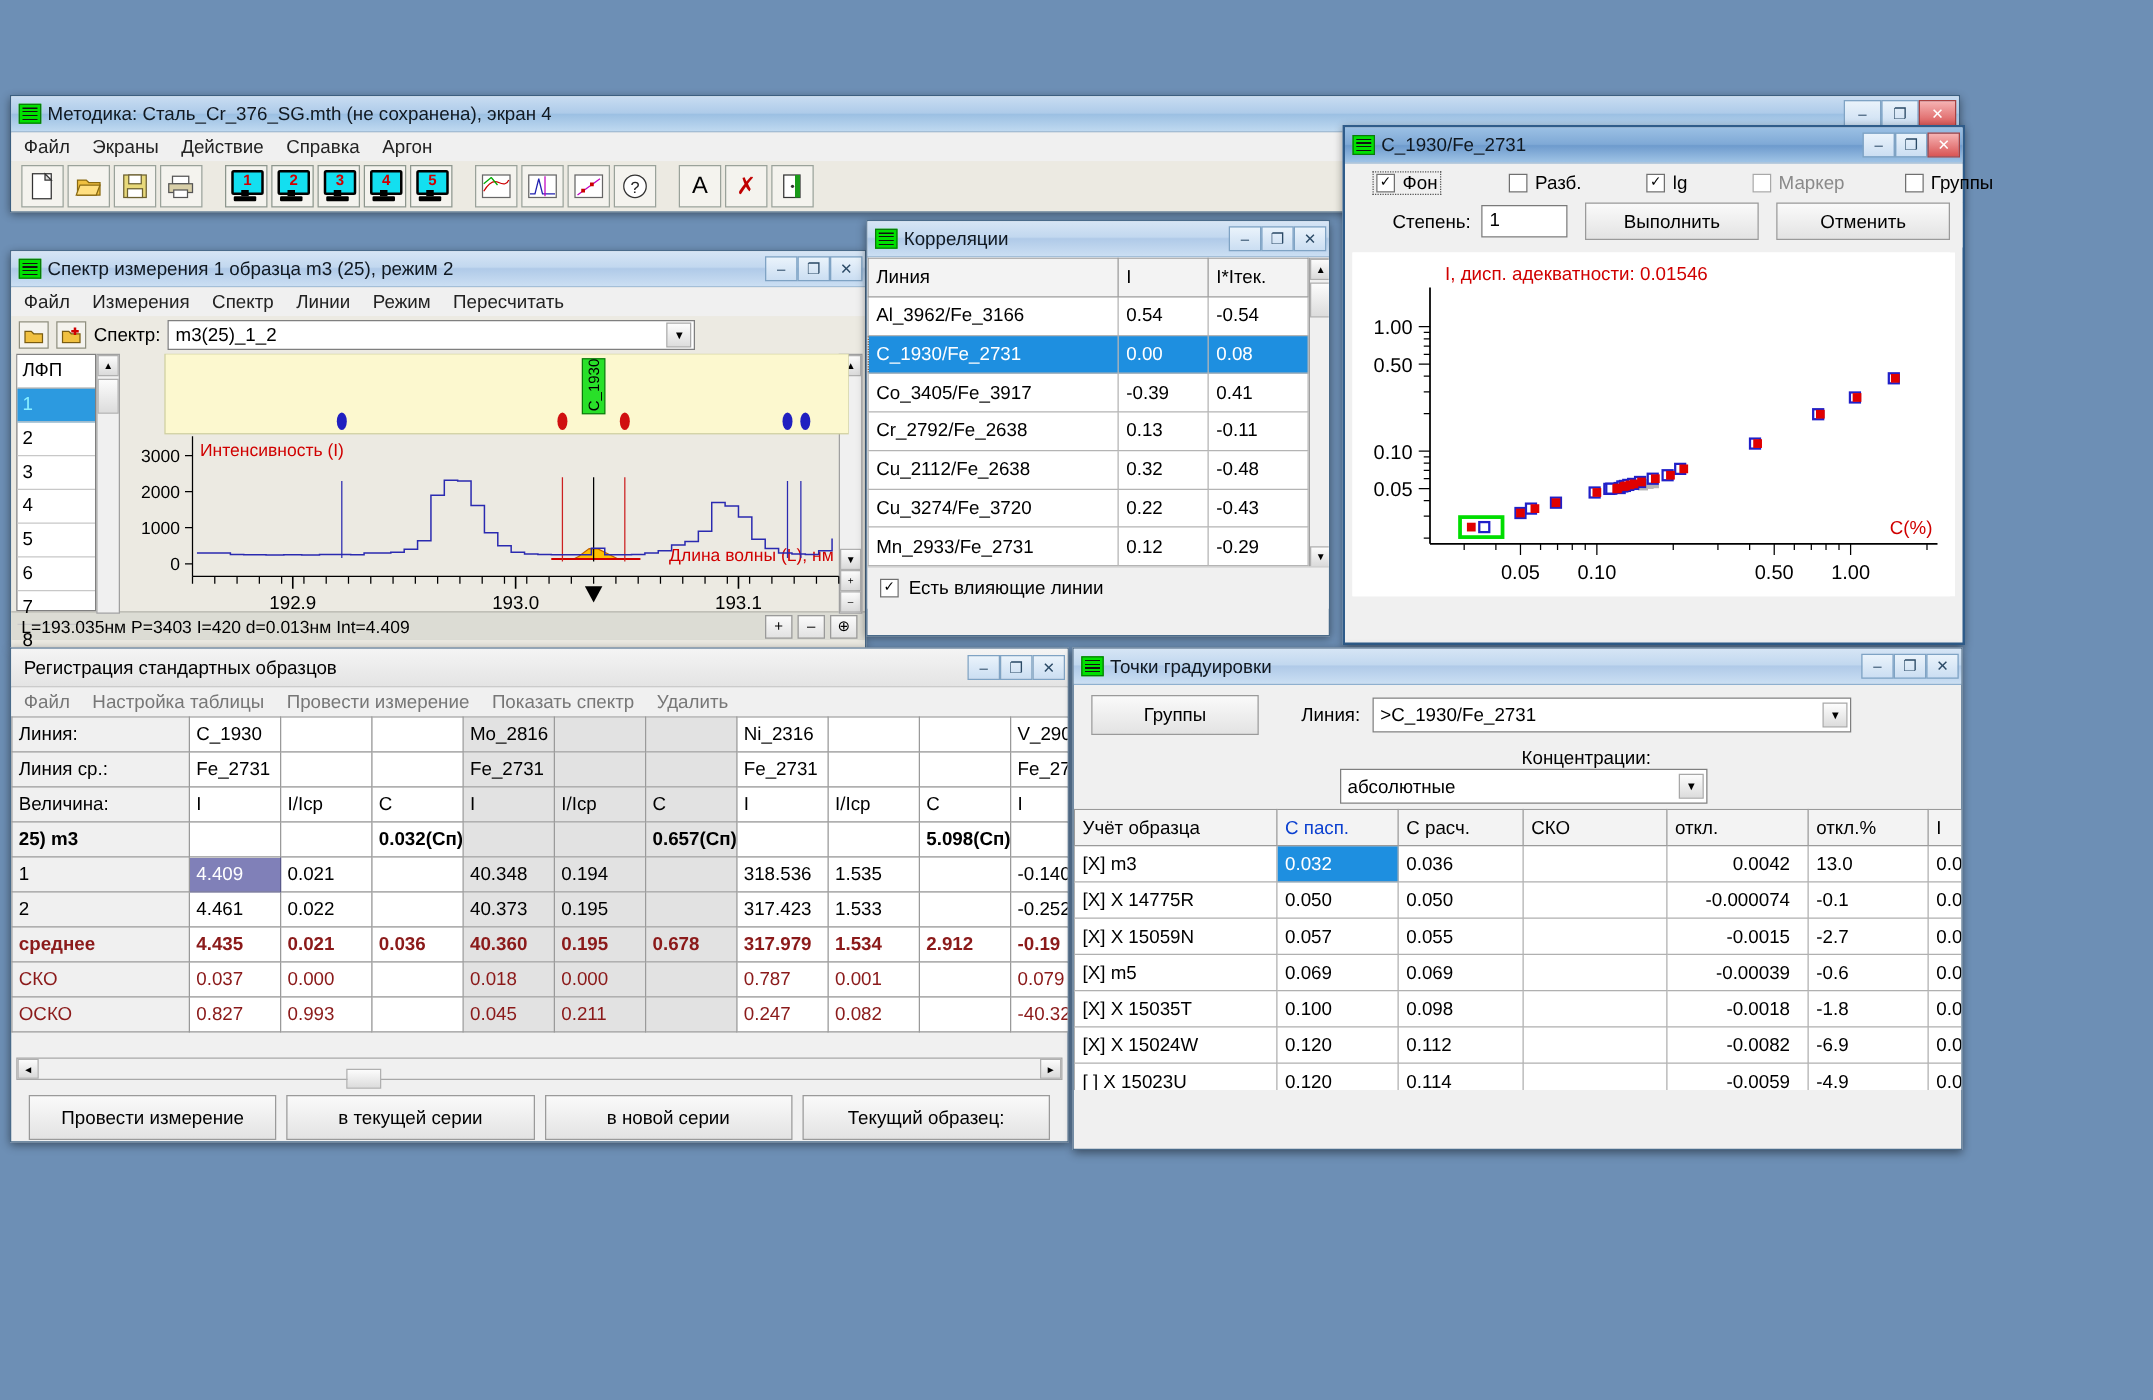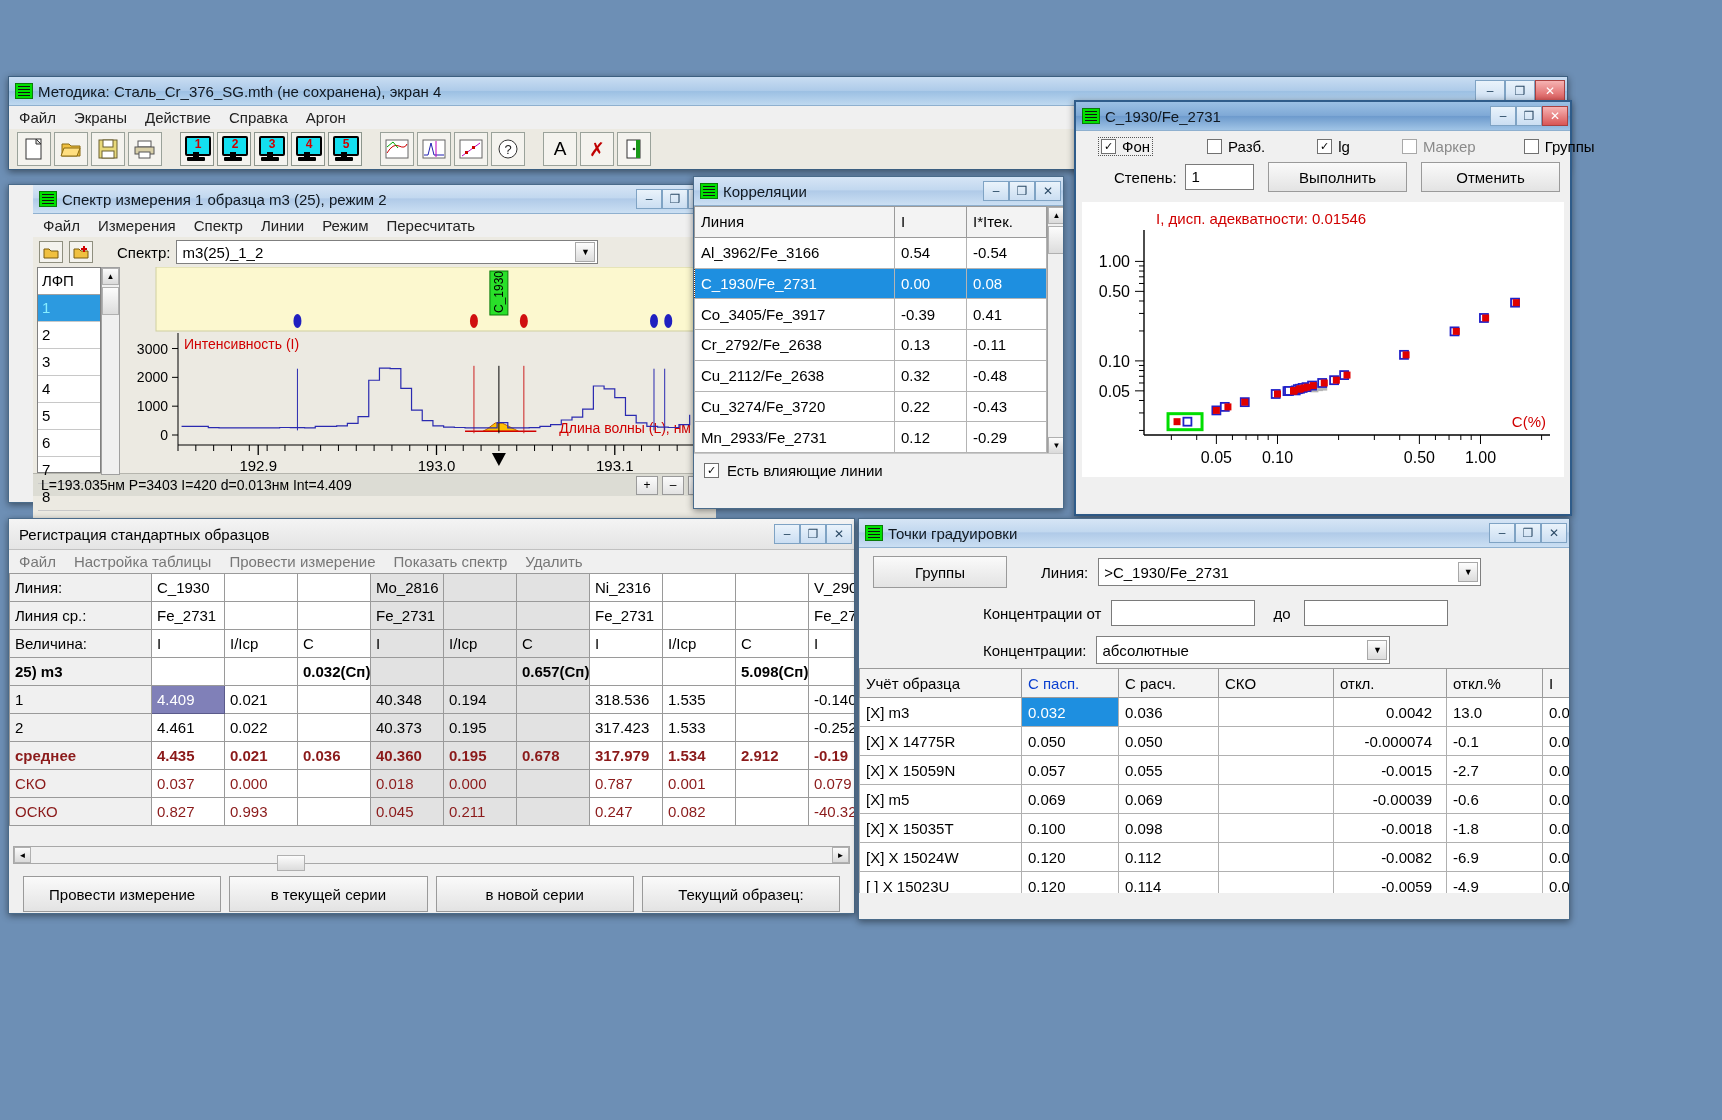--- a/index.html
+++ b/index.html
@@ -35,21 +35,21 @@
   #mainwin .tbar{background:linear-gradient(to bottom,#c9ddf2 0%,#aecbe9 48%,#9cc0e3 52%,#bfd9f0 100%);}
   .toolbar{display:flex;align-items:center;gap:3px;padding:3px 8px;background:#eceae2;}
   .tbtn{width:32px;height:32px;border:1px solid #9aa29a;background:#f4f3ee;display:flex;align-items:center;justify-content:center;}
   .tsep{width:12px;}
   .pagebtn{width:32px;height:32px;border:1px solid #8d968d;background:#f4f3ee;position:relative;}
   .pagebtn .scr{position:absolute;left:4px;top:3px;width:22px;height:16px;background:#13dff0;border:2px solid #000;border-radius:2px;
                 color:#d00000;font-weight:bold;font-size:12px;line-height:13px;text-align:center;}
   .pagebtn .stand{position:absolute;left:12px;top:19px;width:6px;height:5px;background:#000;}
   .pagebtn .base{position:absolute;left:6px;top:24px;width:18px;height:4px;background:#000;border-radius:1px;}
   
-  #specwin{left:8px;top:184px;width:683px;height:317px;padding-left:24px;}
+  #specwin{left:8px;top:200px;width:683px;height:317px;}
   .specinner{background:#eceae2;height:100%;}
   .spectoolrow{display:flex;align-items:center;gap:6px;padding:3px 6px;background:#eceae2;}
   .miniopen{width:22px;height:20px;border:1px solid #8f8f7f;background:#f4f3ee;display:flex;align-items:center;justify-content:center;}
   .combo{border:1px solid #7f7f7f;background:#fff;height:22px;display:flex;align-items:center;padding:0 2px 0 5px;font-size:15px;}
   .combo .arrow{margin-left:auto;width:18px;height:18px;border:1px solid #a8a8a8;background:linear-gradient(to bottom,#fdfdfd,#dcdcdc);
                 display:flex;align-items:center;justify-content:center;font-size:9px;}
   .lfp{width:62px;border:1px solid #808080;background:#fff;font-size:15px;}
   .lfp .hdr{height:26px;border-bottom:1px solid #a0a0a0;padding-left:4px;line-height:26px;font-weight:normal;background:#fff;}
   .lfp .r{height:26px;border-bottom:1px solid #c8c8c8;padding-left:4px;line-height:26px;}
   .lfp .r.sel{background:#2c9ae0;color:#8ef;}
@@ -246,21 +246,21 @@
         <svg width="16" height="14">
             <path d="M1 4 h5 l2 2 h7 v7 h-14z" fill="#f0c040" stroke="#7a5c10"></path>
           </svg>
       </div>
       <div class="miniopen">
         <svg width="16" height="14">
             <path d="M1 4 h5 l2 2 h7 v7 h-14z" fill="#f0c040" stroke="#7a5c10"></path>
             <path d="M11 1 v6 M8 4 h6" stroke="#d00000" stroke-width="2"></path>
           </svg>
       </div>
-      <span style="margin-left:18px;">Спектр:</span>
+      <span style="">Спектр:</span>
       <div class="combo" style="width:413px;">
         <span>m3(25)_1_2</span>
         <span class="arrow">▼</span>
       </div>
     </div>
     <div style="display:flex;padding:0 2px 0 4px;height:206px;">
 
       <div class="lfp">
         <div class="hdr">ЛФП</div>
         <div class="r sel">1</div>
@@ -760,27 +760,21 @@
   </div>
   <div style="padding:8px 14px 4px 14px;">
     <div style="display:flex;align-items:center;gap:0;">
       <span class="pbtn" style="width:132px;height:30px;">Группы</span>
       <span style="margin-left:34px;">Линия:</span>
       <span class="combo" style="width:374px;height:26px;margin-left:10px;">
         <span>&gt;C_1930/Fe_2731</span>
         <span class="arrow">▼</span>
       </span>
     </div>
-    <div style="display:flex;align-items:center;margin-top:12px;">
-      <span style="margin-left:110px;">Концентрации от</span>
-      <span class="tfield" style="width:130px;margin-left:10px;"></span>
-      <span style="margin-left:18px;">до</span>
-      <span class="tfield" style="width:130px;margin-left:14px;"></span>
-    </div>
-    <div style="display:flex;align-items:center;margin-top:10px;">
+    <div style="display:flex;align-items:center;margin-top:10px;flex-direction:column;">
       <span style="margin-left:110px;">Концентрации:</span>
       <span class="combo" style="width:285px;height:26px;margin-left:10px;">
         <span>абсолютные</span>
         <span class="arrow">▼</span>
       </span>
     </div>
   </div>
   <div style="display:flex;height:225px;overflow:hidden;">
     <table class="ptstab" id="ptstable">
         <colgroup>

